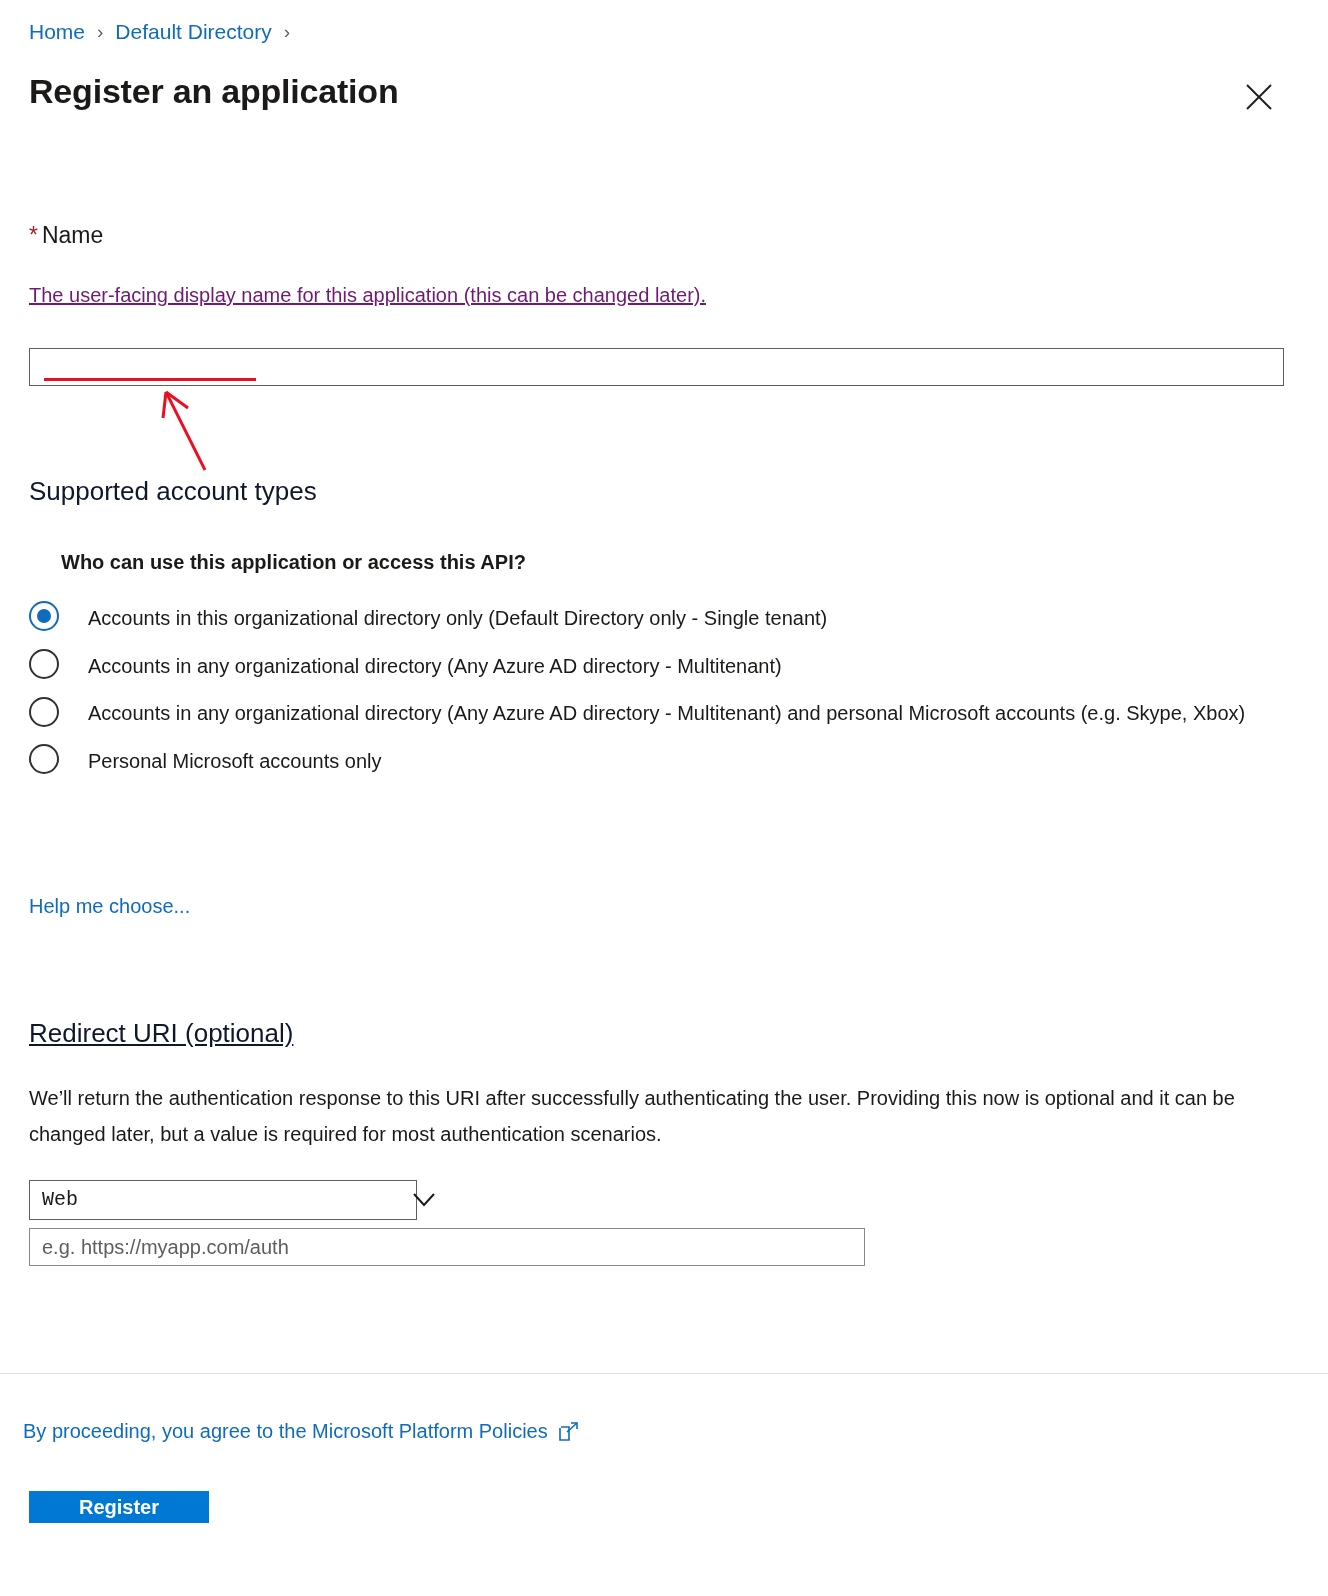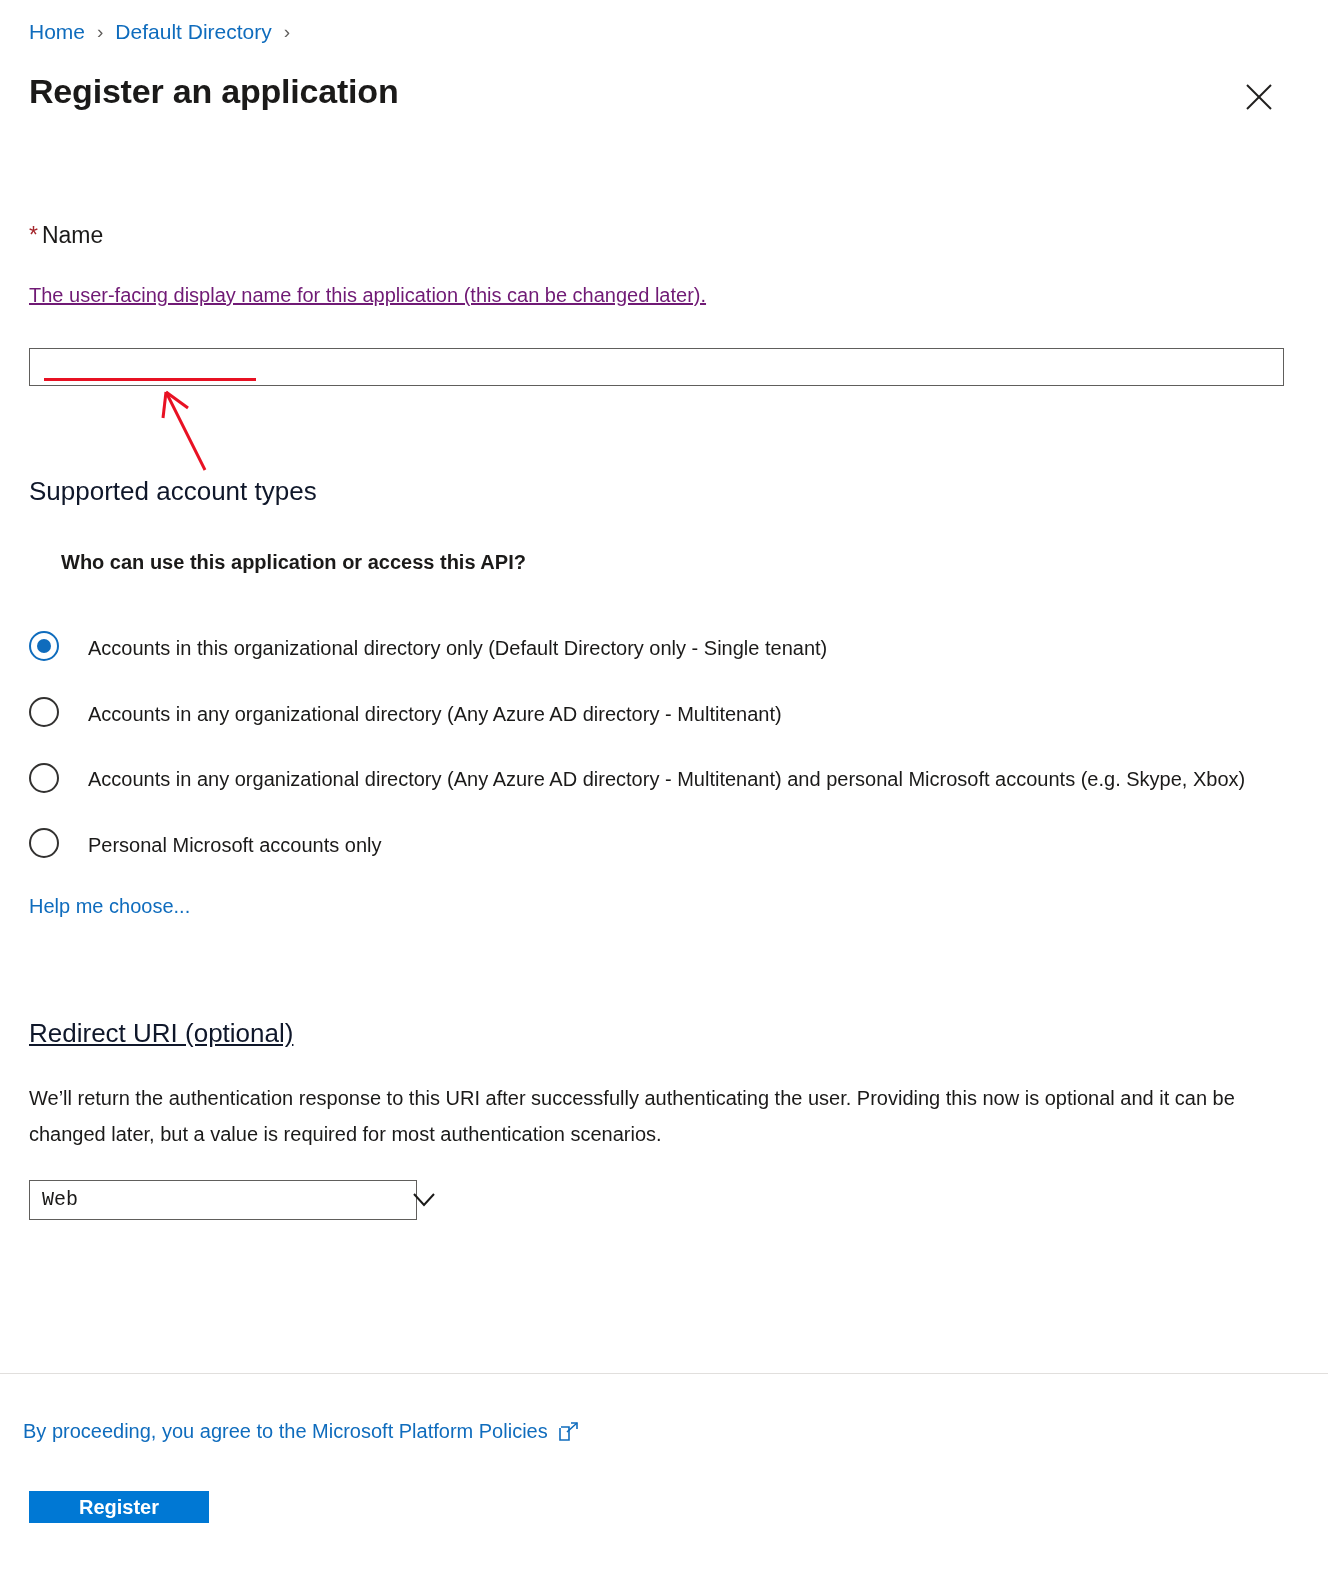--- a/index.html
+++ b/index.html
@@ -141,21 +141,20 @@
     left: 29px;
     top: 600px;
     width: 1250px;
   }
   .radio-row {
     position: relative;
     display: flex;
     align-items: flex-start;
     margin-bottom: 12px;
     cursor: pointer;
-    margin-top: 30px;
   }
   .radio-circle {
     flex: 0 0 auto;
     width: 30px;
     height: 30px;
     border-radius: 50%;
     border: 2px solid #323130;
     box-sizing: border-box;
     margin-top: 1px;
   }
@@ -361,20 +360,21 @@
     <select class="select-box">
       <option>Web</option>
     </select>
     <span class="select-chevron">
       <svg width="24" height="18" viewBox="0 0 24 18" aria-hidden="true">
         <polyline points="2,3 12,14 22,3" fill="none" stroke="#1b1a19" stroke-width="2"></polyline>
       </svg>
     </span>
   </div>
 
+  <input class="uri-input" type="text" value="" placeholder="e.g. https://myapp.com/auth" style="">
 
   <div class="divider"></div>
 
   <div class="policy-line">
     <a>By proceeding, you agree to the Microsoft Platform Policies</a>
     <span class="ext-icon">
       <svg width="22" height="22" viewBox="0 0 22 22" aria-hidden="true">
         <path d="M3 6 h8 v13 h-9 v-12" fill="none" stroke="#0f6cbd" stroke-width="1.6"></path>
         <line x1="9" y1="11" x2="19" y2="2" stroke="#0f6cbd" stroke-width="1.6"></line>
         <polyline points="13,2 19,2 19,8" fill="none" stroke="#0f6cbd" stroke-width="1.6"></polyline>

